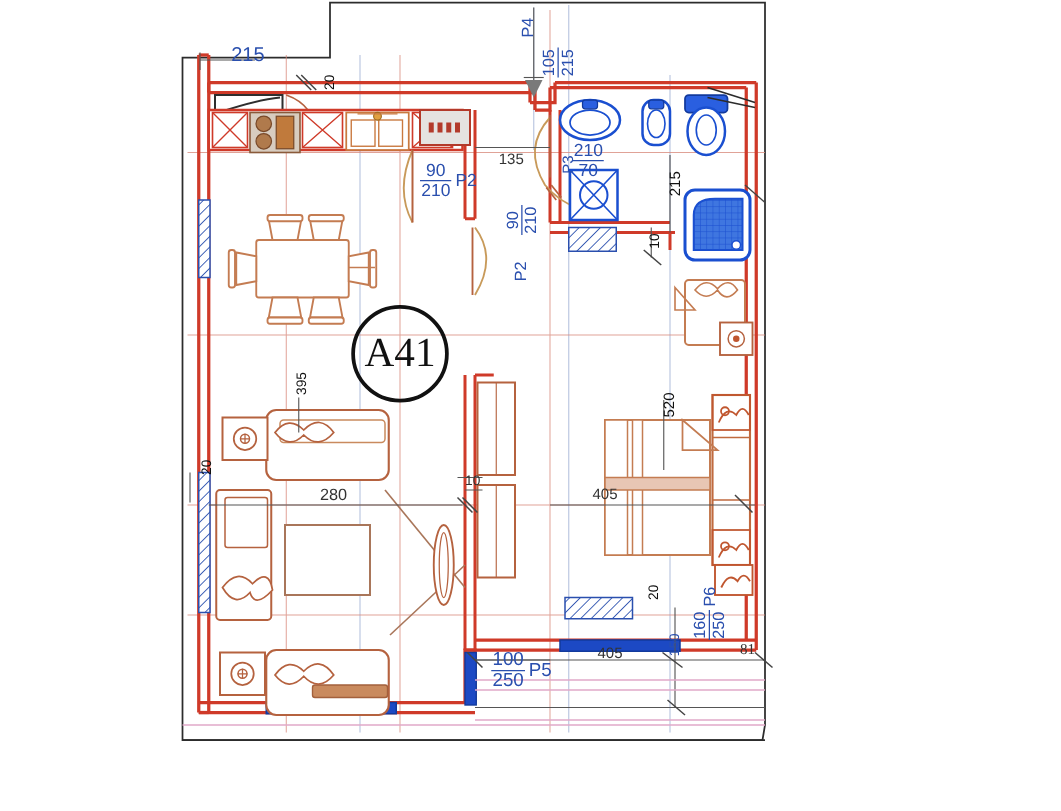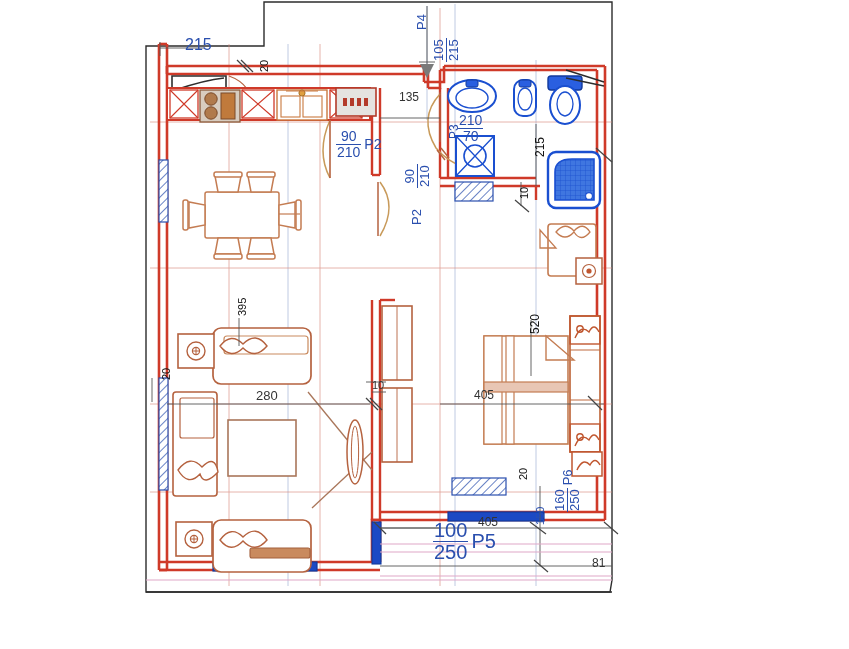--- a/index.html
+++ b/index.html
@@ -405,40 +405,43 @@
     <line x1="146" y1="580" x2="612" y2="580"></line>
   </g>
 
   <g stroke="#2c2c2c" stroke-width="1.4" fill="none">
     <path d="M 566 70 L 604 82"></path>
     <path d="M 566 78 L 604 86"></path>
   </g>
 
 </svg>
 
+<div class="apt-badge" style="left:281px; top:244px; width:72px; height:72px; font-size:33px;">
+  <span>A41</span>
+</div>
 
 <div class="lbl lbl-blue" style="left:185px; top:36px; font-size:16px;">
   <span>215</span>
 </div>
 
 <div class="lbl lbl-black rot90" style="left:258px; top:72px; font-size:11px;">
   <span>20</span>
 </div>
 
 <div class="lbl lbl-blue rot90" style="left:414px; top:30px; font-size:13px;">
   <span>P4</span>
 </div>
 <div class="lbl lbl-blue rot90" style="left:432px; top:62px; font-size:13px;">
   <span class="frac">
     <span class="num">105</span>
     <span class="den">215</span>
   </span>
 </div>
 
-<div class="lbl lbl-dark" style="left:399px; top:90px; font-size:12px;">
+<div class="lbl lbl-dark" style="left:399px; top:120px; font-size:12px;">
   <span>135</span>
 </div>
 
 <div class="lbl lbl-blue" style="left:336px; top:128px; font-size:14px;">
   <span class="fracwrap">
     <span class="frac">
       <span class="num">90</span>
       <span class="den">210</span>
     </span>
     <span>P2</span>
@@ -494,21 +497,21 @@
 </div>
 
 <div class="lbl lbl-dark" style="left:474px; top:388px; font-size:12px;">
   <span>405</span>
 </div>
 
 <div class="lbl lbl-black rot90" style="left:517px; top:480px; font-size:11px;">
   <span>20</span>
 </div>
 
-<div class="lbl lbl-blue" style="left:393px; top:519px; font-size:20px;margin-left:40px;">
+<div class="lbl lbl-blue" style="left:393px; top:519px; font-size:15px;">
   <span class="fracwrap">
     <span class="frac">
       <span class="num">100</span>
       <span class="den">250</span>
     </span>
     <span>P5</span>
   </span>
 </div>
 
 <div class="lbl lbl-dark" style="left:478px; top:515px; font-size:12px;">
@@ -522,17 +525,17 @@
       <span class="den">250</span>
     </span>
     <span>P6</span>
   </span>
 </div>
 
 <div class="lbl lbl-blue rot90" style="left:534px; top:525px; font-size:11px;">
   <span>150</span>
 </div>
 
-<div class="lbl lbl-dark" style="left:592px; top:556px; font-size:12px;">
+<div class="lbl lbl-dark" style="left:592px; top:512px; font-size:12px;font-family:Liberation Serif, serif;">
   <span>81</span>
 </div>
 
 </div>
 
 </body></html>

